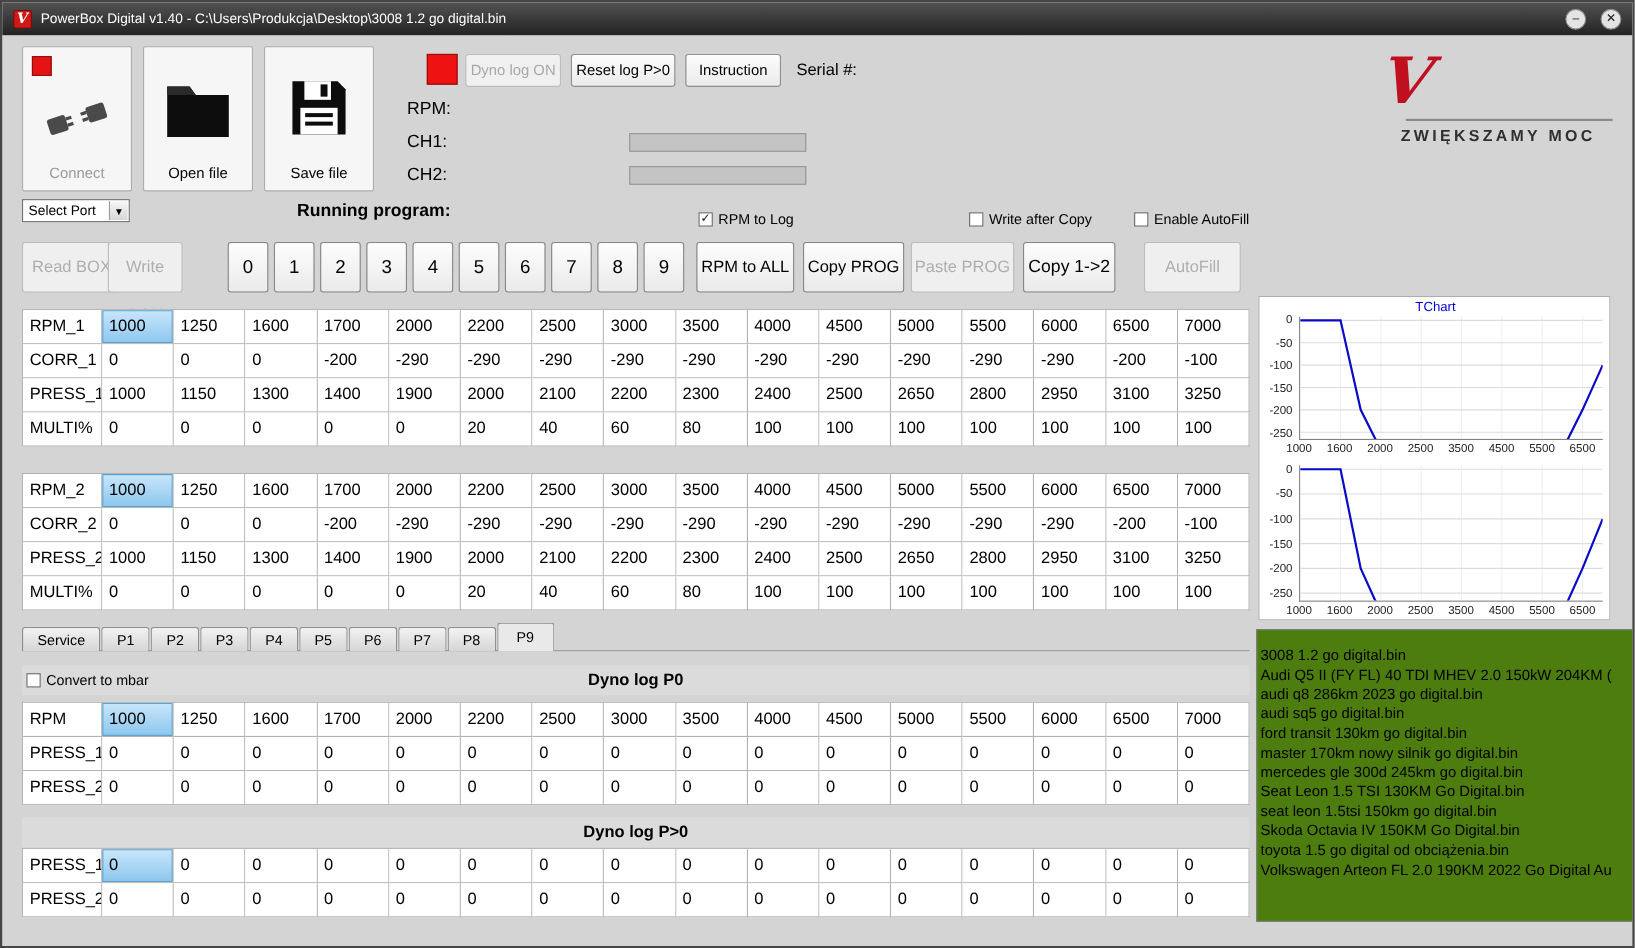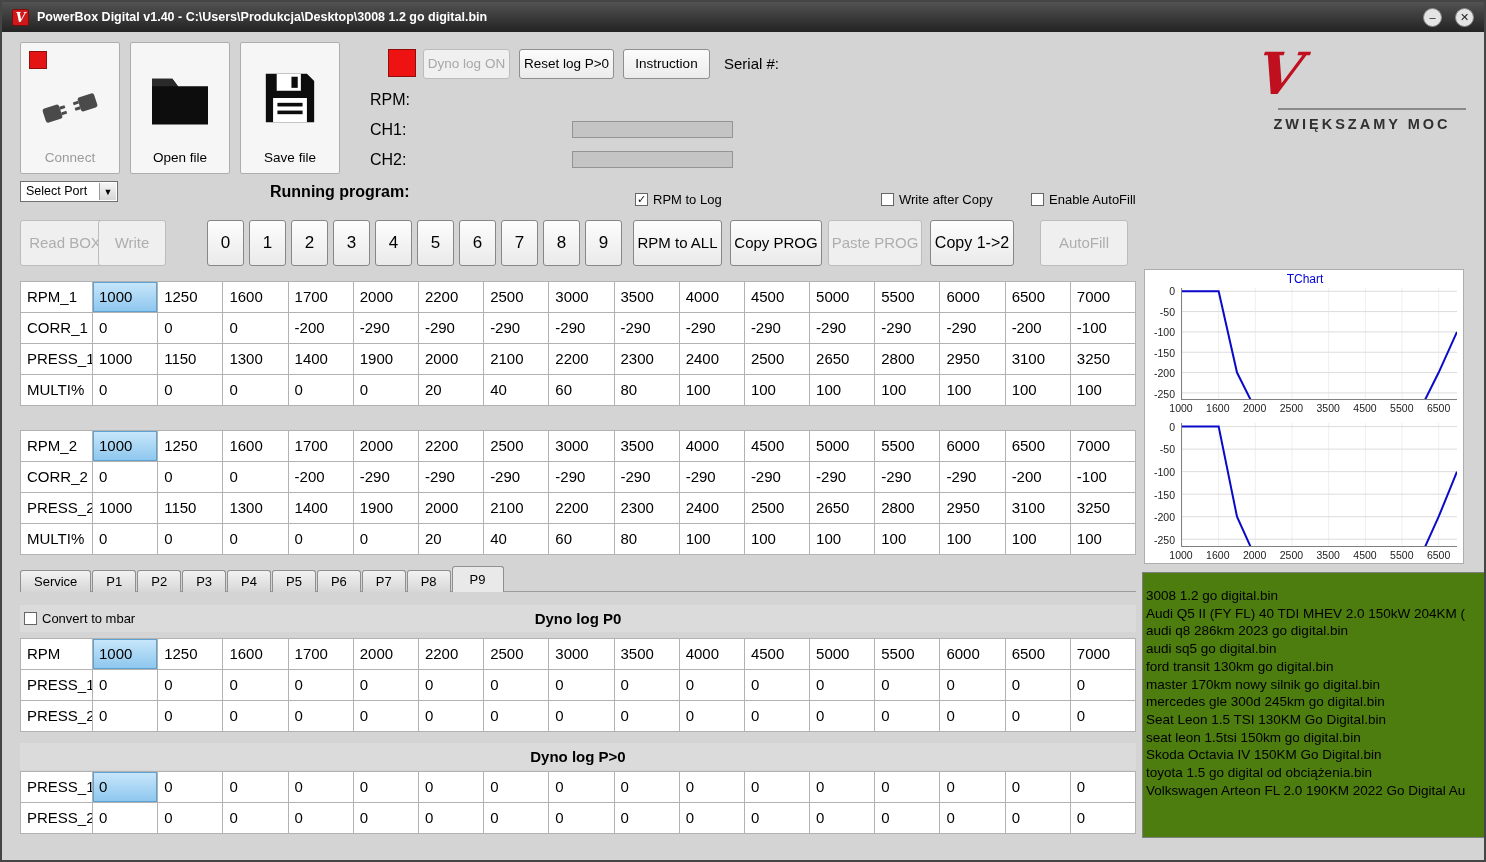--- a/index.html
+++ b/index.html
@@ -8,21 +8,21 @@
     position: relative; width: 1486px; height: 862px;
     background: #d4d4d4; border: 2px solid #454545;
     font-family: "Liberation Sans", sans-serif; color: #000;
     overflow: hidden;
   }
   
   .titlebar { position:absolute; left:0; top:0; right:0; height:30px;
     background: linear-gradient(#525252,#232323); display:flex; align-items:center; padding:0 10px; gap:8px; }
   .tb-logo { width:17px; height:17px; background:#d01818; border:1px solid #7a0c0c; border-radius:2px;
     color:#fff; font:italic bold 13px/15px "DejaVu Serif", serif; text-align:center; }
-  .tb-title { color:#fff; font-size:12.5px; font-weight:bold; flex:1; white-space:nowrap; overflow:hidden; }
+  .tb-title { color:#fff; font-size:12.5px; font-weight:normal; flex:1; white-space:nowrap; overflow:hidden; }
   .tb-btn { width:19px; height:19px; border-radius:50%; background:#e4e4e4; border:1px solid #8a8a8a;
     color:#222; font-size:11px; line-height:16px; text-align:center; margin-left:5px; }
   
   .bigbtn { position:absolute; top:40px; width:100px; height:132px; background:#f6f6f6;
     border:1px solid #adadad; border-radius:2px; }
   .bigbtn .blabel { position:absolute; bottom:8px; left:0; right:0; text-align:center; font-size:13.5px; }
   .bigbtn .gray { color:#9a9a9a; }
   .conn-ind { position:absolute; left:8px; top:8px; width:18px; height:18px; background:#e51414; border:1px solid #8f0e0e; }
   .bigicon { position:absolute; left:50%; top:50px; transform:translateX(-50%); }
   .connicon { position:absolute; left:50%; top:38px; transform:translateX(-50%); }

